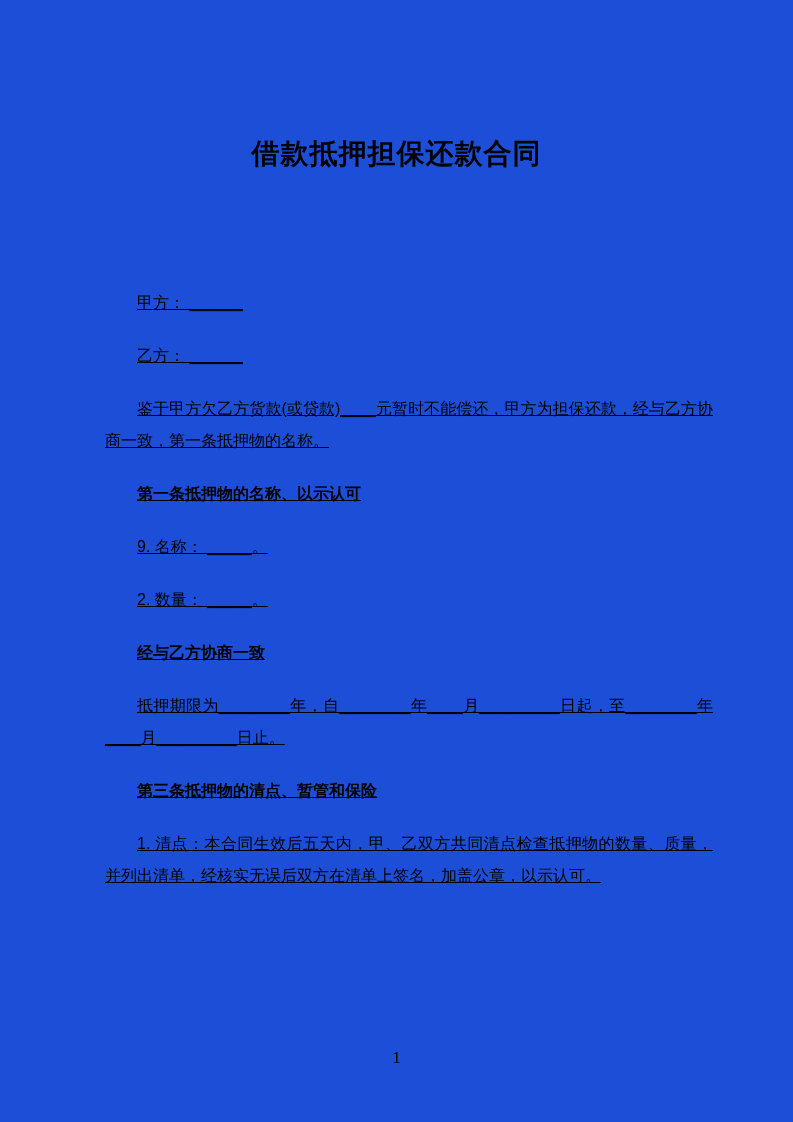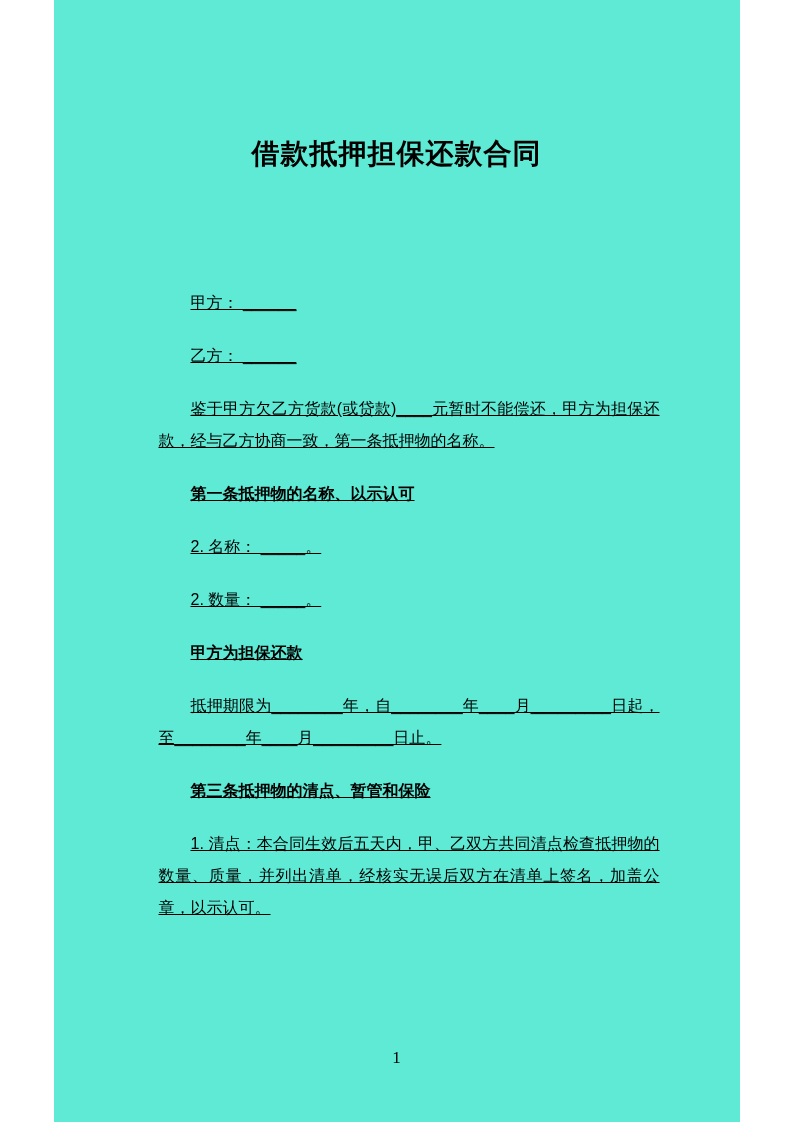--- a/index.html
+++ b/index.html
@@ -2,23 +2,23 @@
 <html><head>
 <meta charset="utf-8">
 <style>
   * { margin: 0; padding: 0; box-sizing: border-box; }
   html, body {
     background: #ffffff;
     font-family: "Liberation Sans", "DejaVu Sans", sans-serif;
   }
   .page {
     position: relative;
-    width: 686px;
+    width: 793px;
     height: 1122px;
-    background: #5eead4;
+    background: #1d4ed8;
     color: #000000;
     overflow: hidden;
     margin: 0 auto;
   }
   .doc-title {
     margin-top: 136px;
     font-size: 28px;
     line-height: 36px;
     font-weight: bold;
     text-align: center;
@@ -66,26 +66,26 @@
   <div class="doc-body">
 
     <p class="para">甲方： ______</p>
 
     <p class="para">乙方： ______</p>
 
     <p class="para">鉴于甲方欠乙方货款(或贷款)____元暂时不能偿还，甲方为担保还款，经与乙方协商一致，第一条抵押物的名称。</p>
 
     <p class="para heading">第一条抵押物的名称、以示认可</p>
 
-    <p class="para">2. 名称： _____。</p>
+    <p class="para">9. 名称： _____。</p>
 
     <p class="para">2. 数量： _____。</p>
 
 
-    <p class="para heading">甲方为担保还款</p>
+    <p class="para heading">经与乙方协商一致</p>
 
     <p class="para">抵押期限为________年，自________年____月_________日起，至________年____月_________日止。</p>
 
     <p class="para heading">第三条抵押物的清点、暂管和保险</p>
 
     <p class="para">1. 清点：本合同生效后五天内，甲、乙双方共同清点检查抵押物的数量、质量，并列出清单，经核实无误后双方在清单上签名，加盖公章，以示认可。</p>
 
 
   </div>
 

